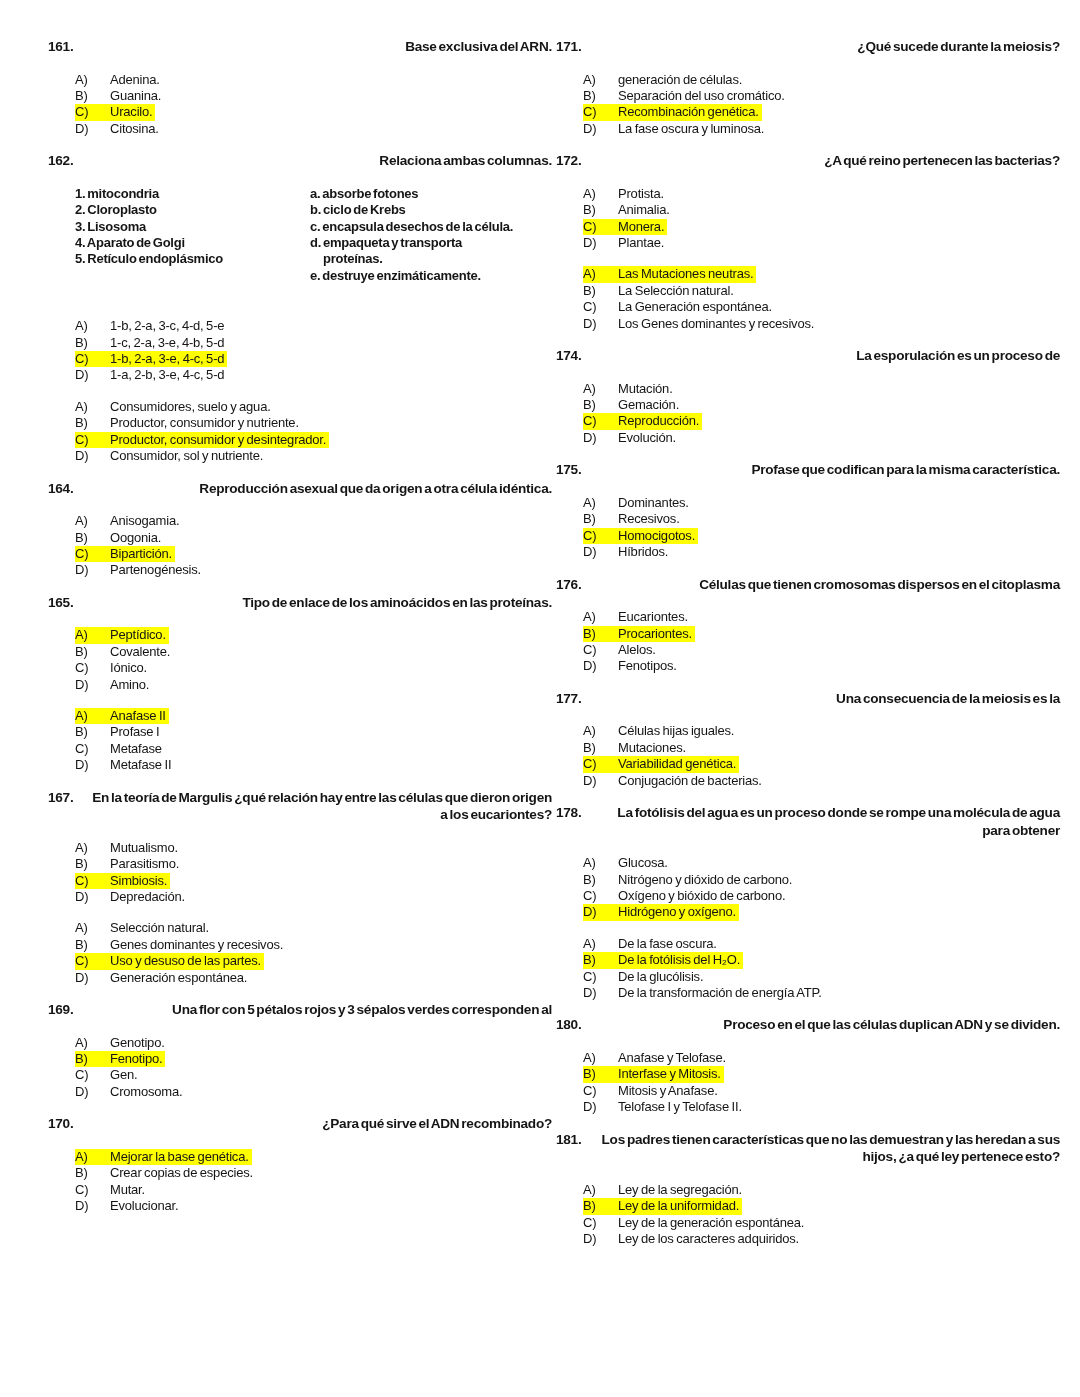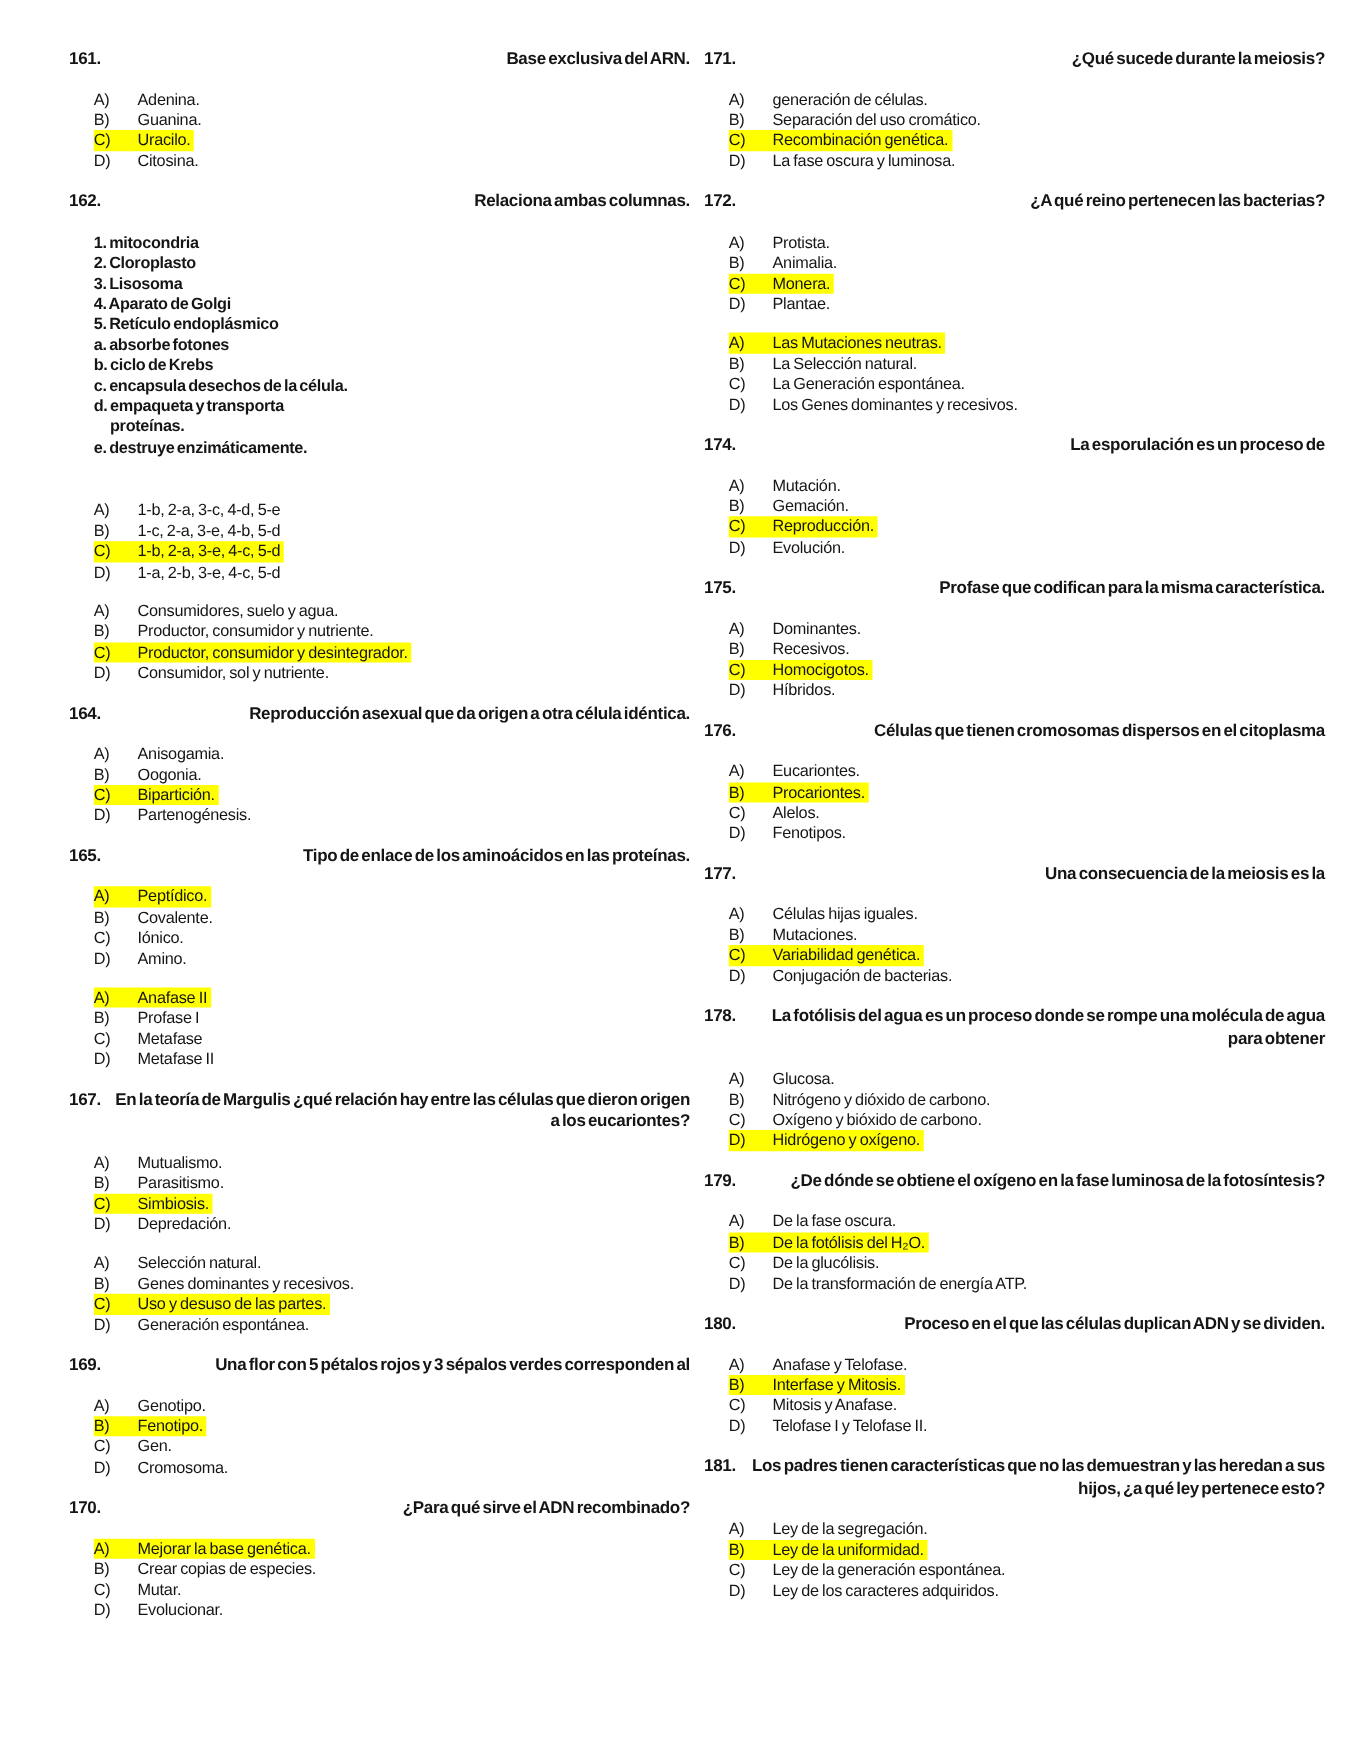--- a/index.html
+++ b/index.html
@@ -26,21 +26,21 @@
   .question { margin-bottom: 15px; }
   .q-header {
     display: flex;
     font-weight: bold;
     font-size: 13.6px;
     line-height: 17.6px;
     letter-spacing: -0.25px;
     word-spacing: -1.6px;
     margin-bottom: 16px;
   }
-  .qnum { flex: none; width: 40px; text-align: center; }
+  .qnum { flex: none; width: 40px; }
   .qtitle { flex: 1; padding-right: 4px; text-align: right; }
   .options { margin-left: 27px; }
   .option {
     font-size: 13px;
     line-height: 16.4px;
     letter-spacing: -0.2px;
     word-spacing: -0.8px;
     white-space: nowrap;
   }
   .opt-inner { display: inline-flex; padding-right: 3px; }
@@ -48,21 +48,20 @@
   .opt-letter { flex: none; width: 35px; }
   .match {
     display: flex;
     margin-left: 27px;
     margin-bottom: 34px;
     font-weight: bold;
     font-size: 13px;
     line-height: 16.4px;
     letter-spacing: -0.25px;
     word-spacing: -1.4px;
-    flex-direction: column;
   }
   .match-left { flex: none; width: 235px; }
   .match-right { width: 205px; }
   .match-right .mitem { text-indent: -13px; padding-left: 13px; }
 </style>
 </head>
 <body>
 
 <div class="page">
     <div class="col">
@@ -655,24 +654,20 @@
   </div>
           <div class="option">
     <span class="opt-inner hl">
       <span class="opt-letter">D)</span>
       <span class="opt-text">Hidrógeno y oxígeno.</span>
     </span>
   </div>
         </div>
   </section>
       <section class="question">
-    <div class="q-header">
-      <span class="qnum">179.</span>
-      <span class="qtitle">¿De dónde se obtiene el oxígeno en la fase luminosa de la fotosíntesis?</span>
-    </div>
 
     <div class="options">
           <div class="option">
     <span class="opt-inner">
       <span class="opt-letter">A)</span>
       <span class="opt-text">De la fase oscura.</span>
     </span>
   </div>
           <div class="option">
     <span class="opt-inner hl">

